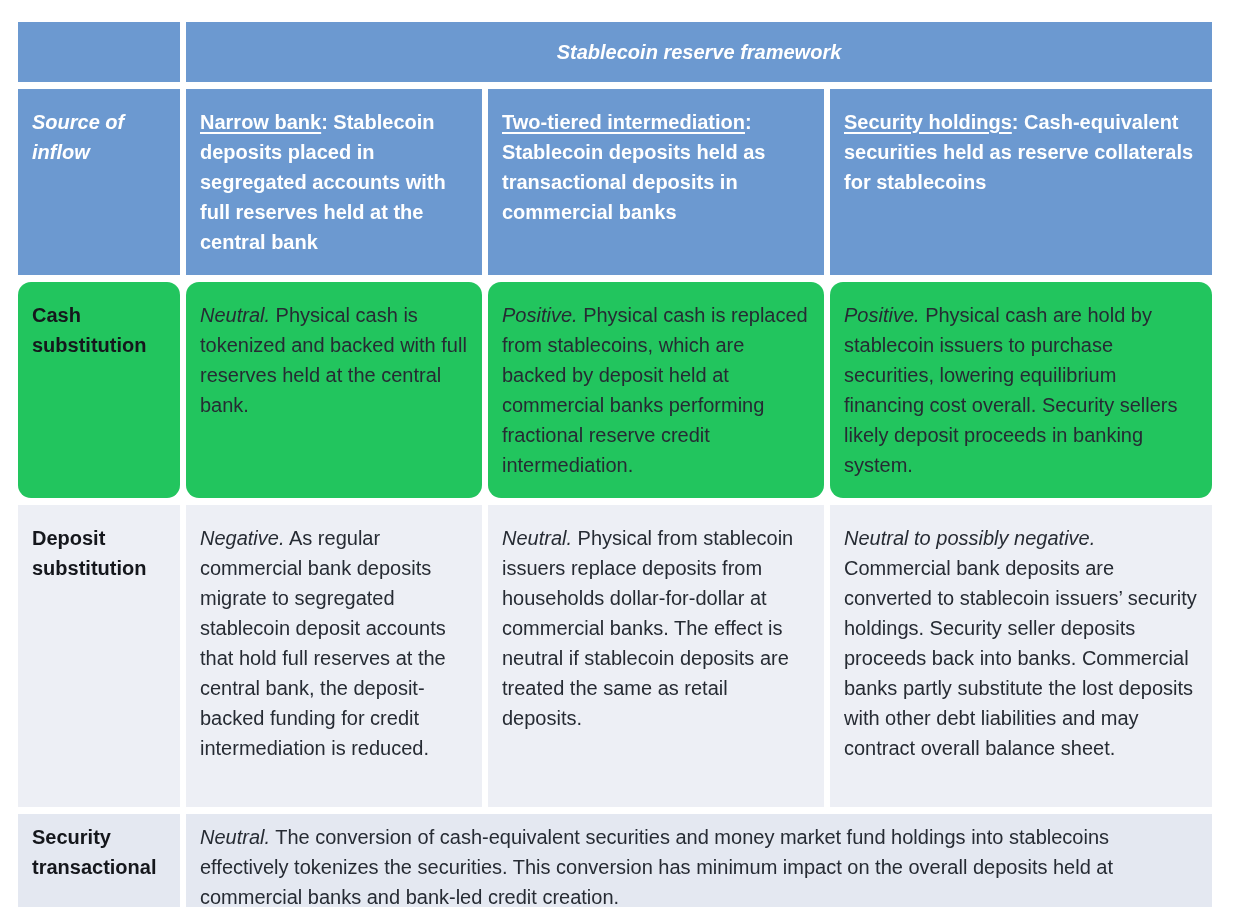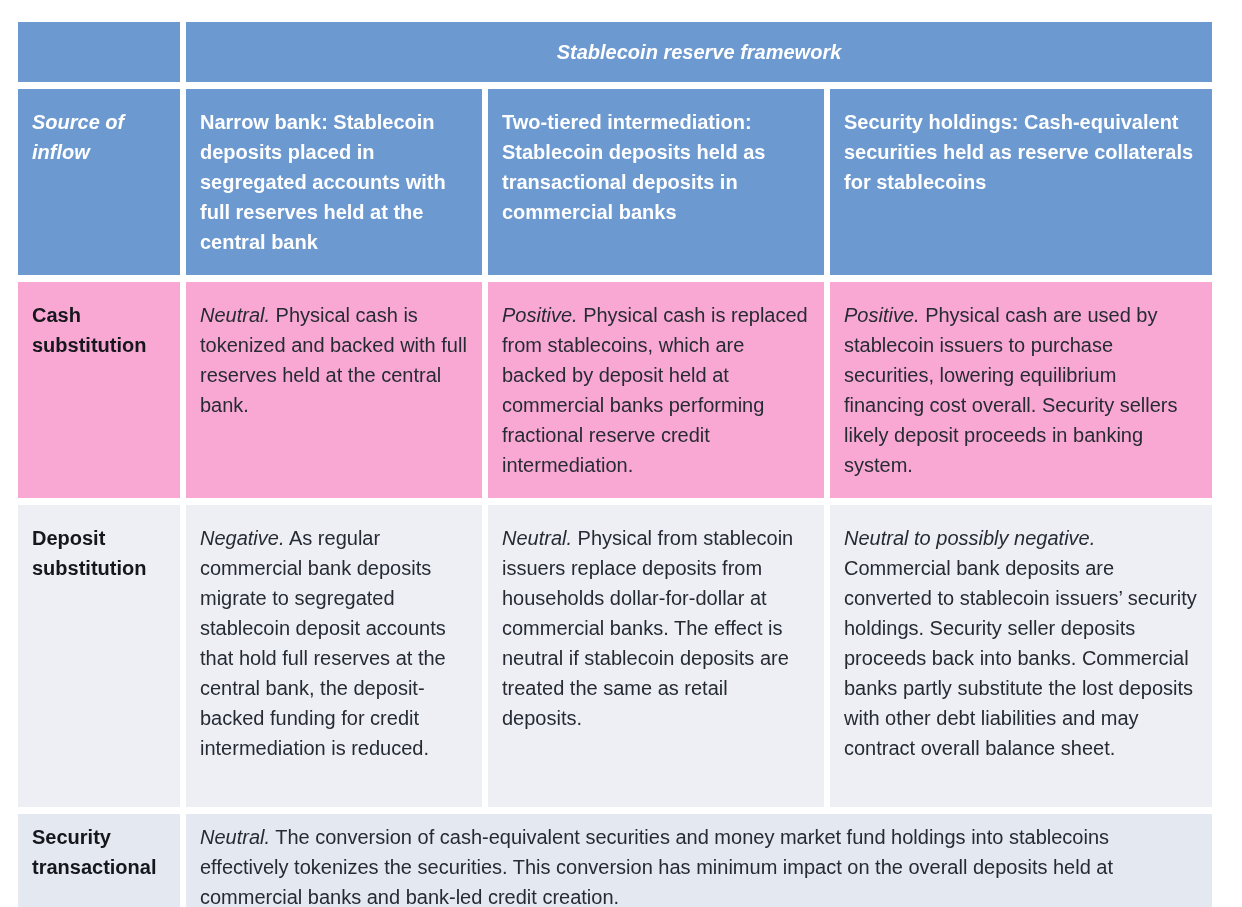--- a/index.html
+++ b/index.html
@@ -40,25 +40,26 @@
   td.title-cell {
     text-align: center;
     vertical-align: middle;
     font-style: italic;
     padding: 6px 20px;
   }
   td.source-cell {
     font-style: italic;
   }
   .u {
+    text-decoration: underline;
     text-decoration-thickness: 2px;
     text-underline-offset: 3px;
   }
   
-  tr.row-cash  td { background: #f9a8d4; }
+  tr.row-cash  td { background: #22c55e; border-radius: 13px; }
   tr.row-dep   td { background: #edeff5; }
   tr.row-sec   td { background: #e4e8f1; }
   tr.row-sec   td { padding-top: 8px; padding-bottom: 8px; }
   td.label {
     font-weight: bold;
     color: #15171c;
   }
   .lead {
     font-style: italic;
   }
@@ -108,21 +109,21 @@
       <td class="label">
         <span>Cash substitution</span>
       </td>
       <td>
         <span class="lead">Neutral.</span><span> Physical cash is tokenized and backed with full reserves held at the central bank.</span>
       </td>
       <td>
         <span class="lead">Positive.</span><span> Physical cash is replaced from stablecoins, which are backed by deposit held at commercial banks performing fractional reserve credit intermediation.</span>
       </td>
       <td>
-        <span class="lead">Positive.</span><span> Physical cash are used by stablecoin issuers to purchase securities, lowering equilibrium financing cost overall. Security sellers likely deposit proceeds in banking system.</span>
+        <span class="lead">Positive.</span><span> Physical cash are hold by stablecoin issuers to purchase securities, lowering equilibrium financing cost overall. Security sellers likely deposit proceeds in banking system.</span>
       </td>
     </tr>
 
     <tr class="row-dep">
       <td class="label">
         <span>Deposit substitution</span>
       </td>
       <td>
         <span class="lead">Negative.</span><span> As regular commercial bank deposits migrate to segregated stablecoin deposit accounts that hold full reserves at the central bank, the deposit-backed funding for credit intermediation is reduced.</span>
       </td>

